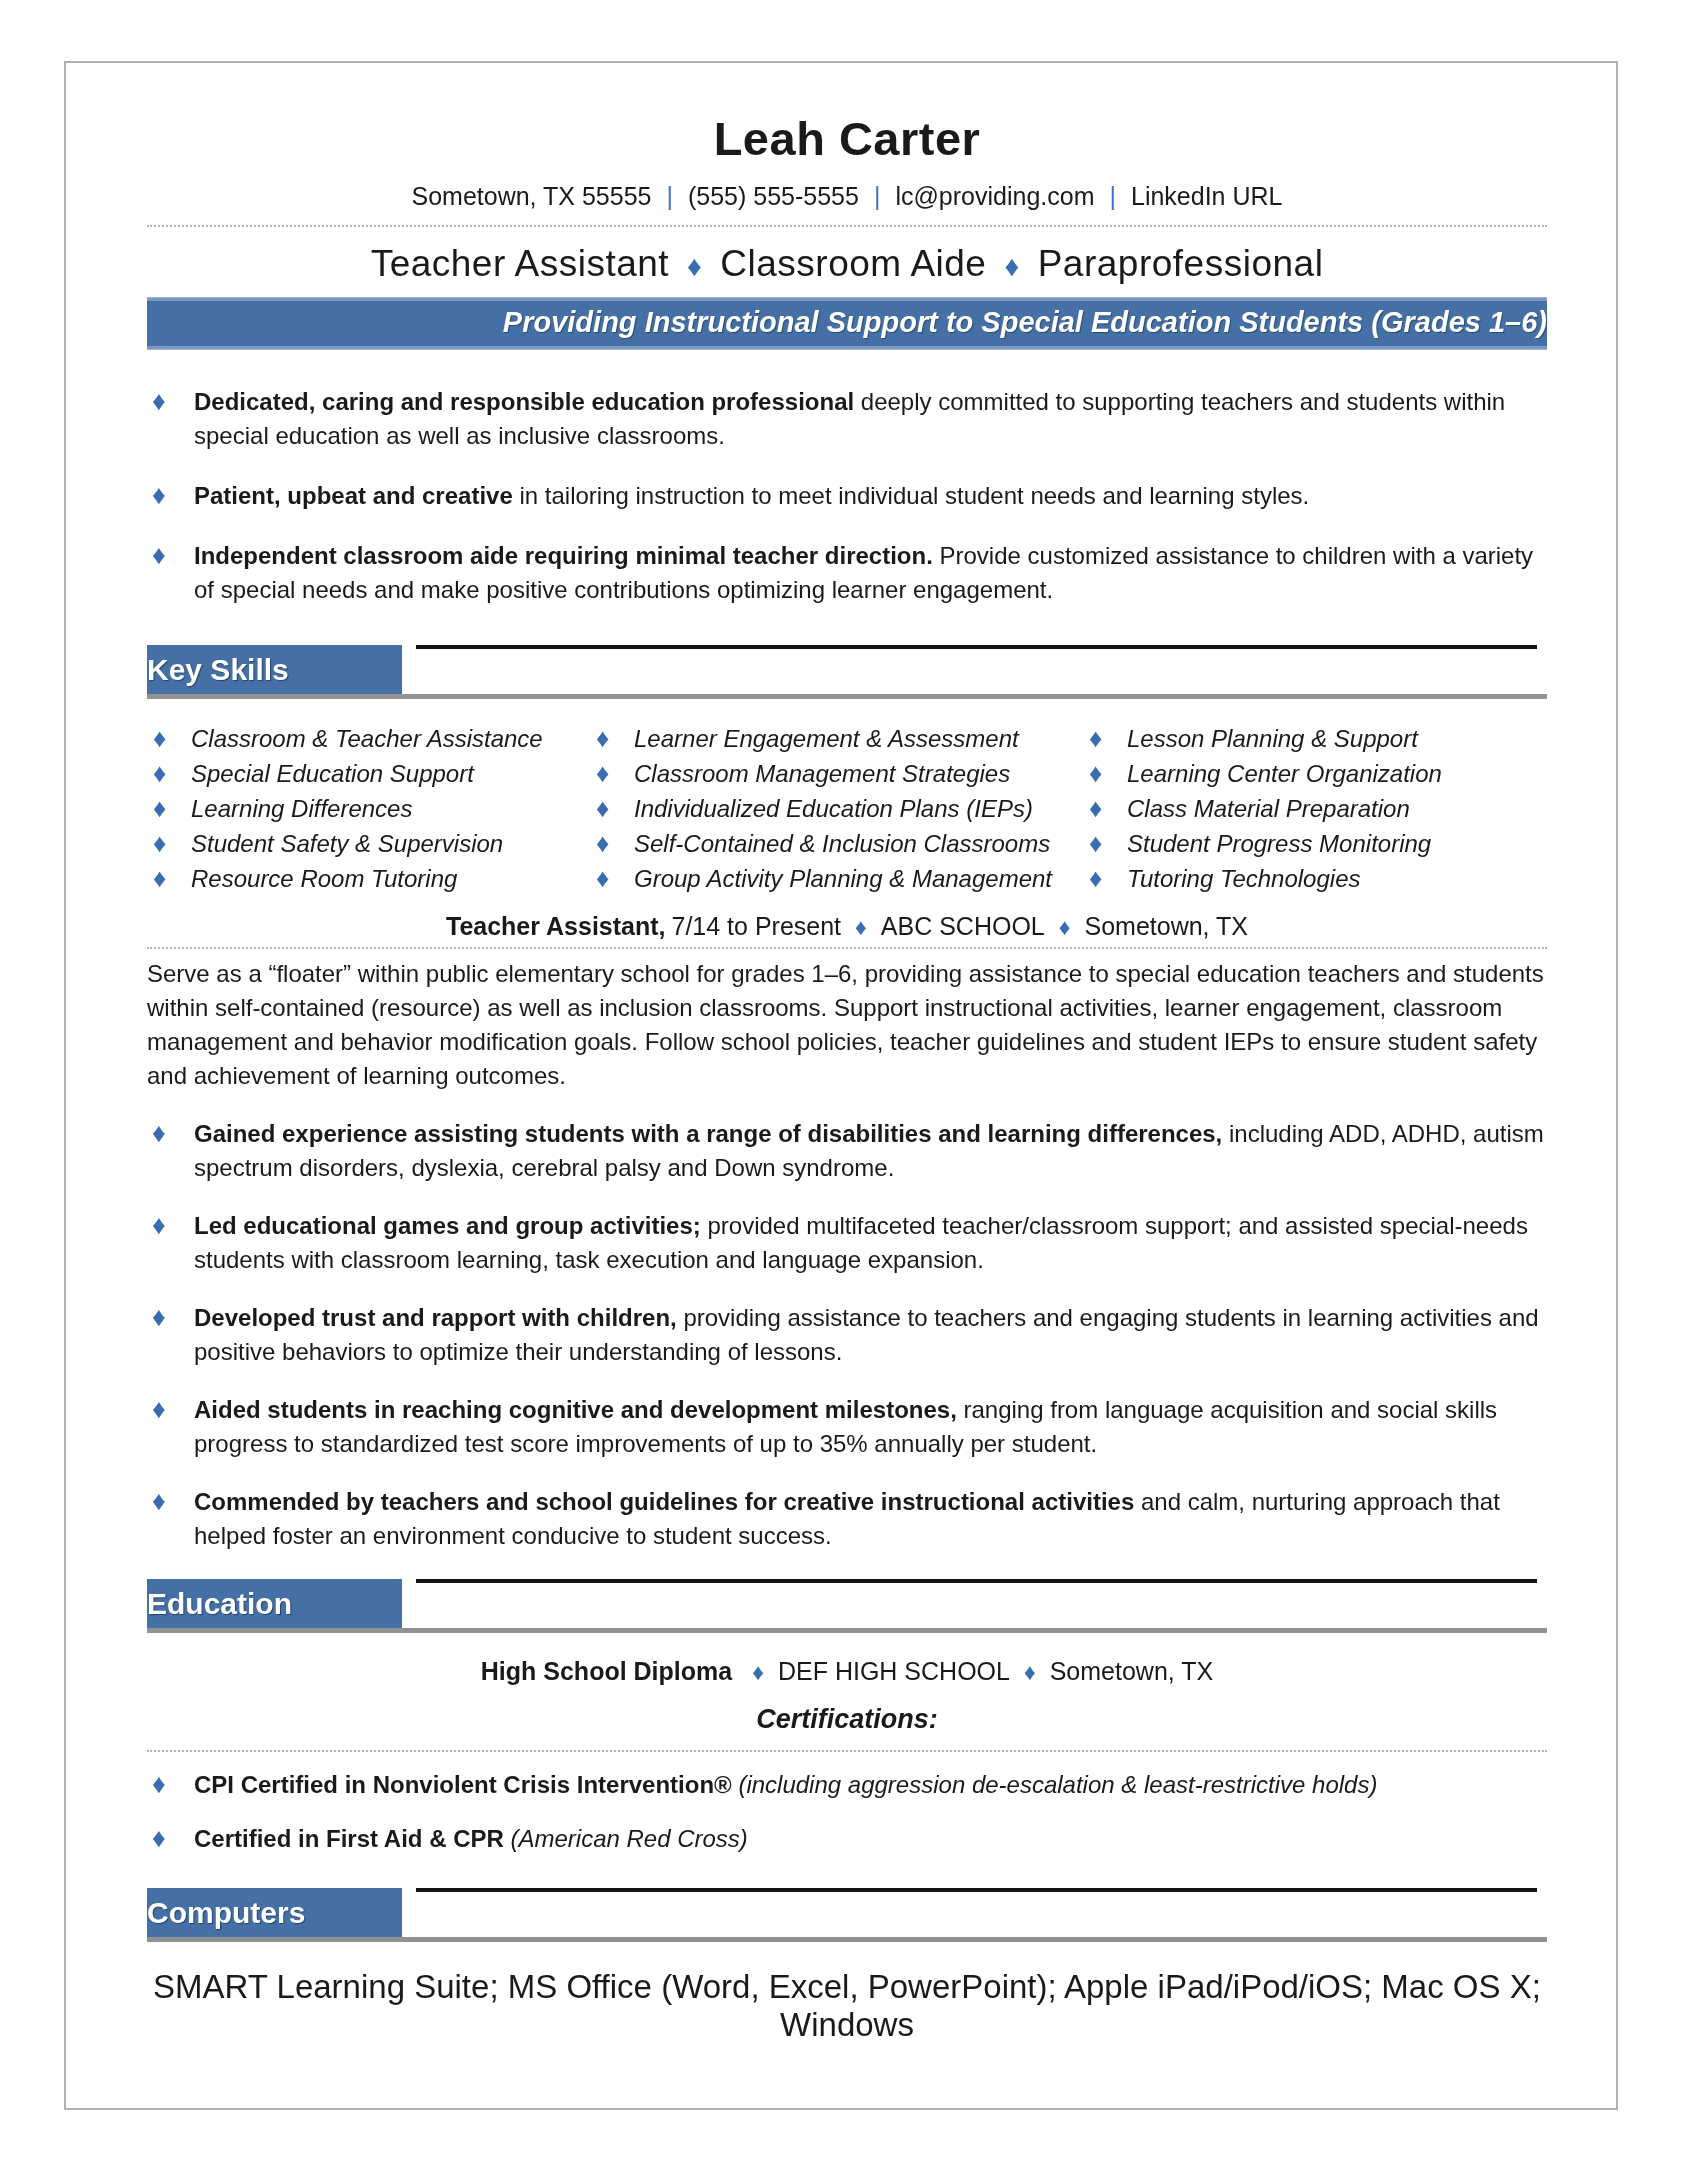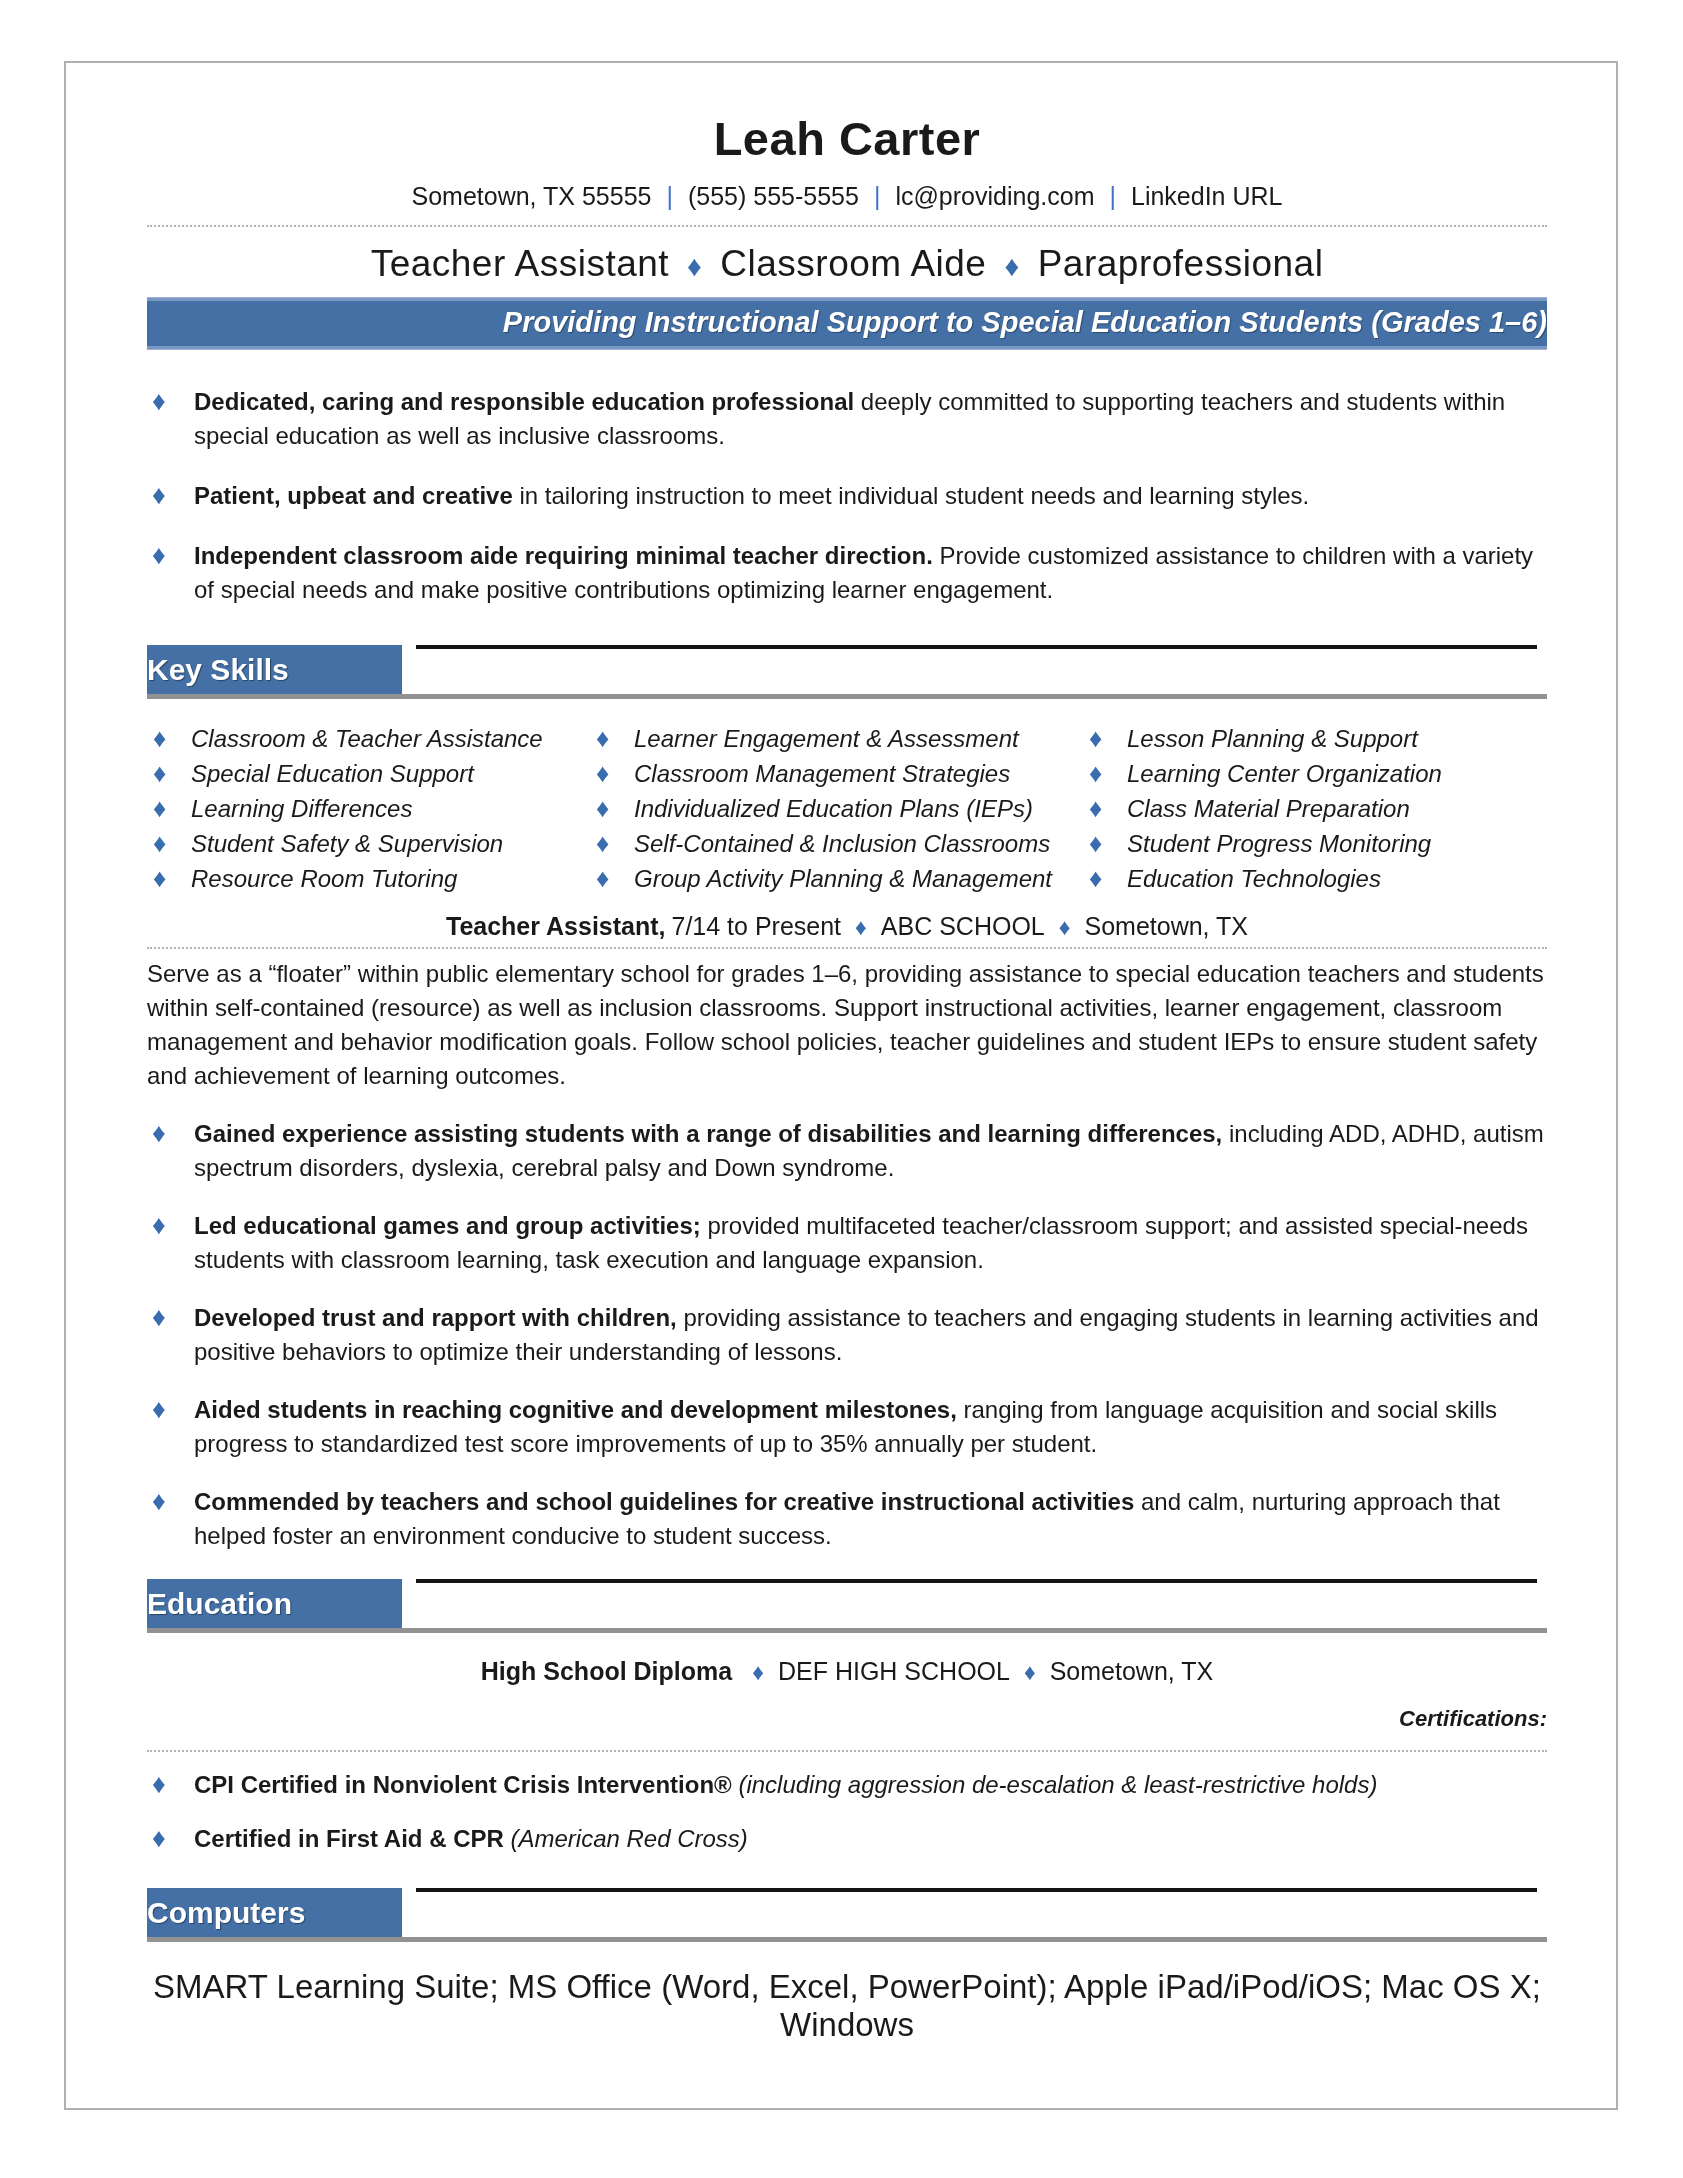--- a/index.html
+++ b/index.html
@@ -50,21 +50,21 @@
   
   .center-line{text-align:center;font-size:25px;}
   .job-line{margin-top:16px;}
   .center-line strong{margin-right:6px;}
   .center-line .dmd-inline{margin:0 14px;font-size:.92em;}
   .dotted.under-job{margin-top:6px;}
   .para{margin-top:8px;font-size:24px;line-height:34px;}
 
   
   .edu-line{margin-top:24px;}
-  .cert-head{margin-top:16px;text-align:right;font-size:22px;font-weight:bold;font-style:italic;line-height:34px;}
+  .cert-head{margin-top:16px;text-align:center;font-size:27px;font-weight:bold;font-style:italic;line-height:34px;}
   .dotted.under-cert{margin-top:14px;}
 
   
   .comp-line{margin-top:26px;text-align:center;font-size:33px;}
 </style>
 </head>
 <body>
 
 <div class="sheet">
 
@@ -105,21 +105,21 @@
         <div class="skill-item"><span class="dmd">♦</span><span>Classroom Management Strategies</span></div>
         <div class="skill-item"><span class="dmd">♦</span><span>Individualized Education Plans (IEPs)</span></div>
         <div class="skill-item"><span class="dmd">♦</span><span>Self-Contained &amp; Inclusion Classrooms</span></div>
         <div class="skill-item"><span class="dmd">♦</span><span>Group Activity Planning &amp; Management</span></div>
       </div>
       <div class="col col3">
         <div class="skill-item"><span class="dmd">♦</span><span>Lesson Planning &amp; Support</span></div>
         <div class="skill-item"><span class="dmd">♦</span><span>Learning Center Organization</span></div>
         <div class="skill-item"><span class="dmd">♦</span><span>Class Material Preparation</span></div>
         <div class="skill-item"><span class="dmd">♦</span><span>Student Progress Monitoring</span></div>
-        <div class="skill-item"><span class="dmd">♦</span><span>Education Technologies</span></div>
+        <div class="skill-item"><span class="dmd">♦</span><span>Tutoring Technologies</span></div>
       </div>
     </div>
 
 
   <div class="center-line job-line">
     <strong>Teacher Assistant,</strong><span>7/14 to Present</span><span class="dmd-inline">♦</span><span>ABC SCHOOL</span><span class="dmd-inline">♦</span><span>Sometown, TX</span>
   </div>
 
   <div class="dotted under-job"></div>
 

